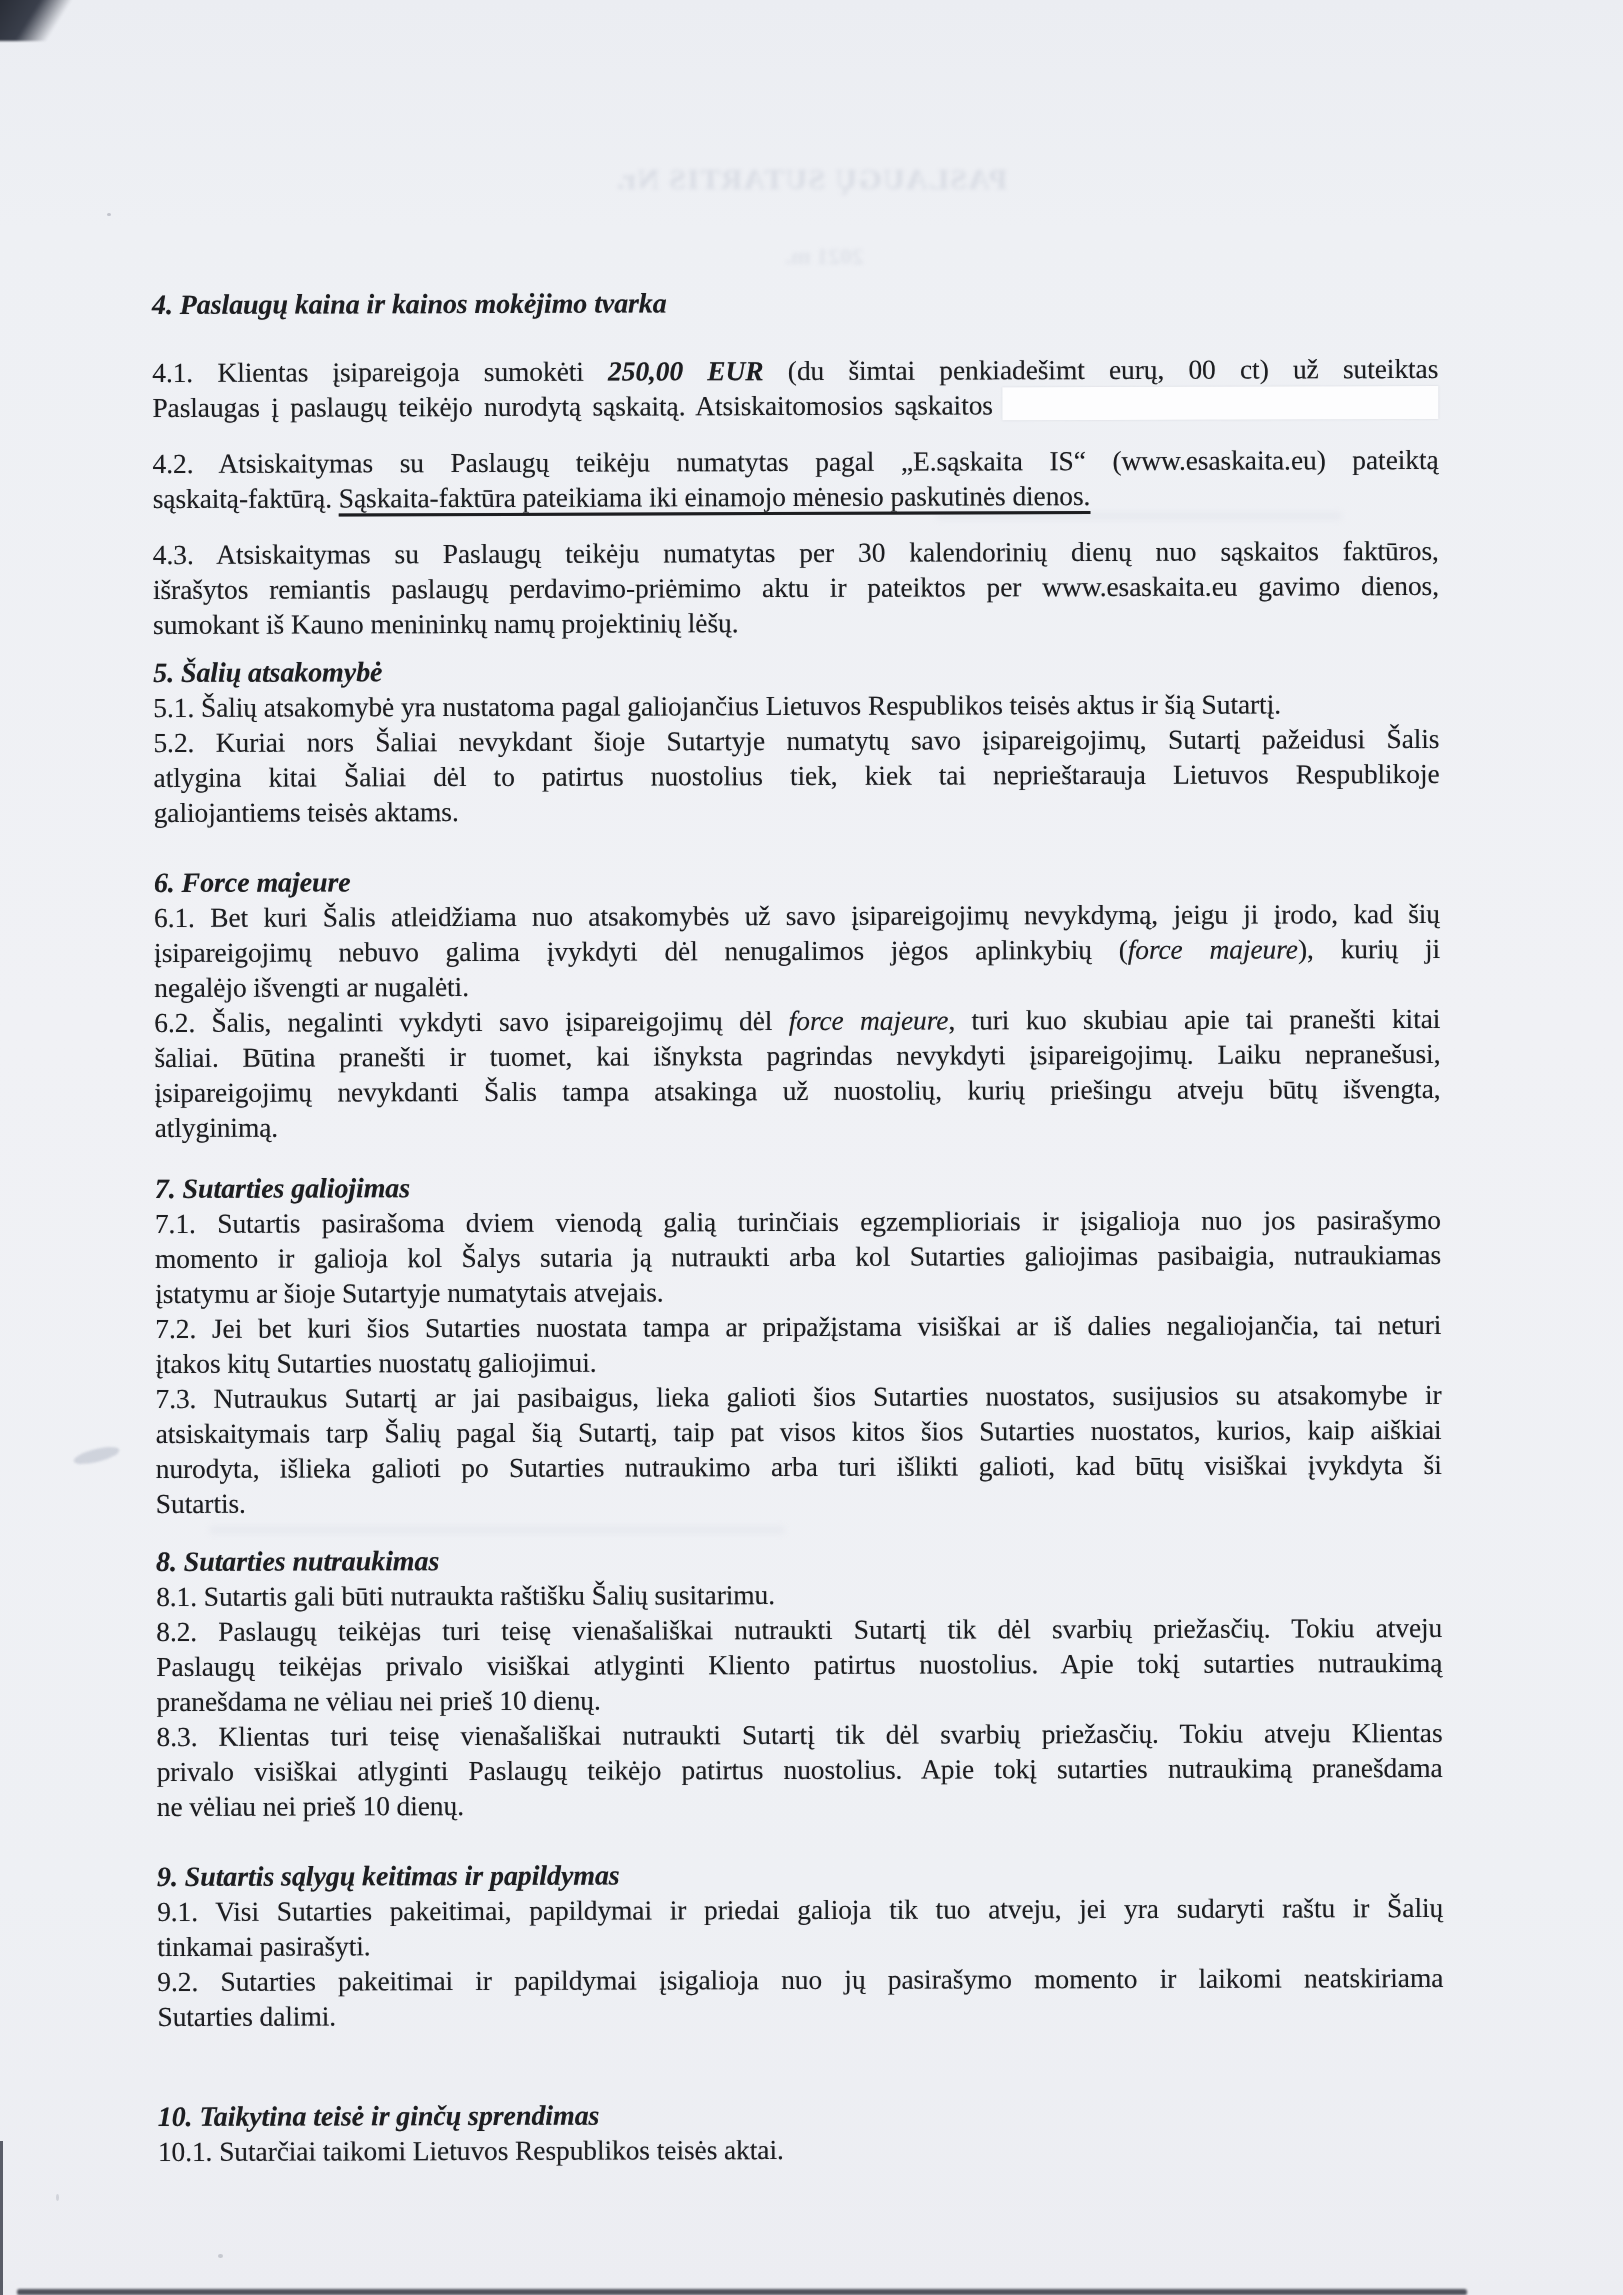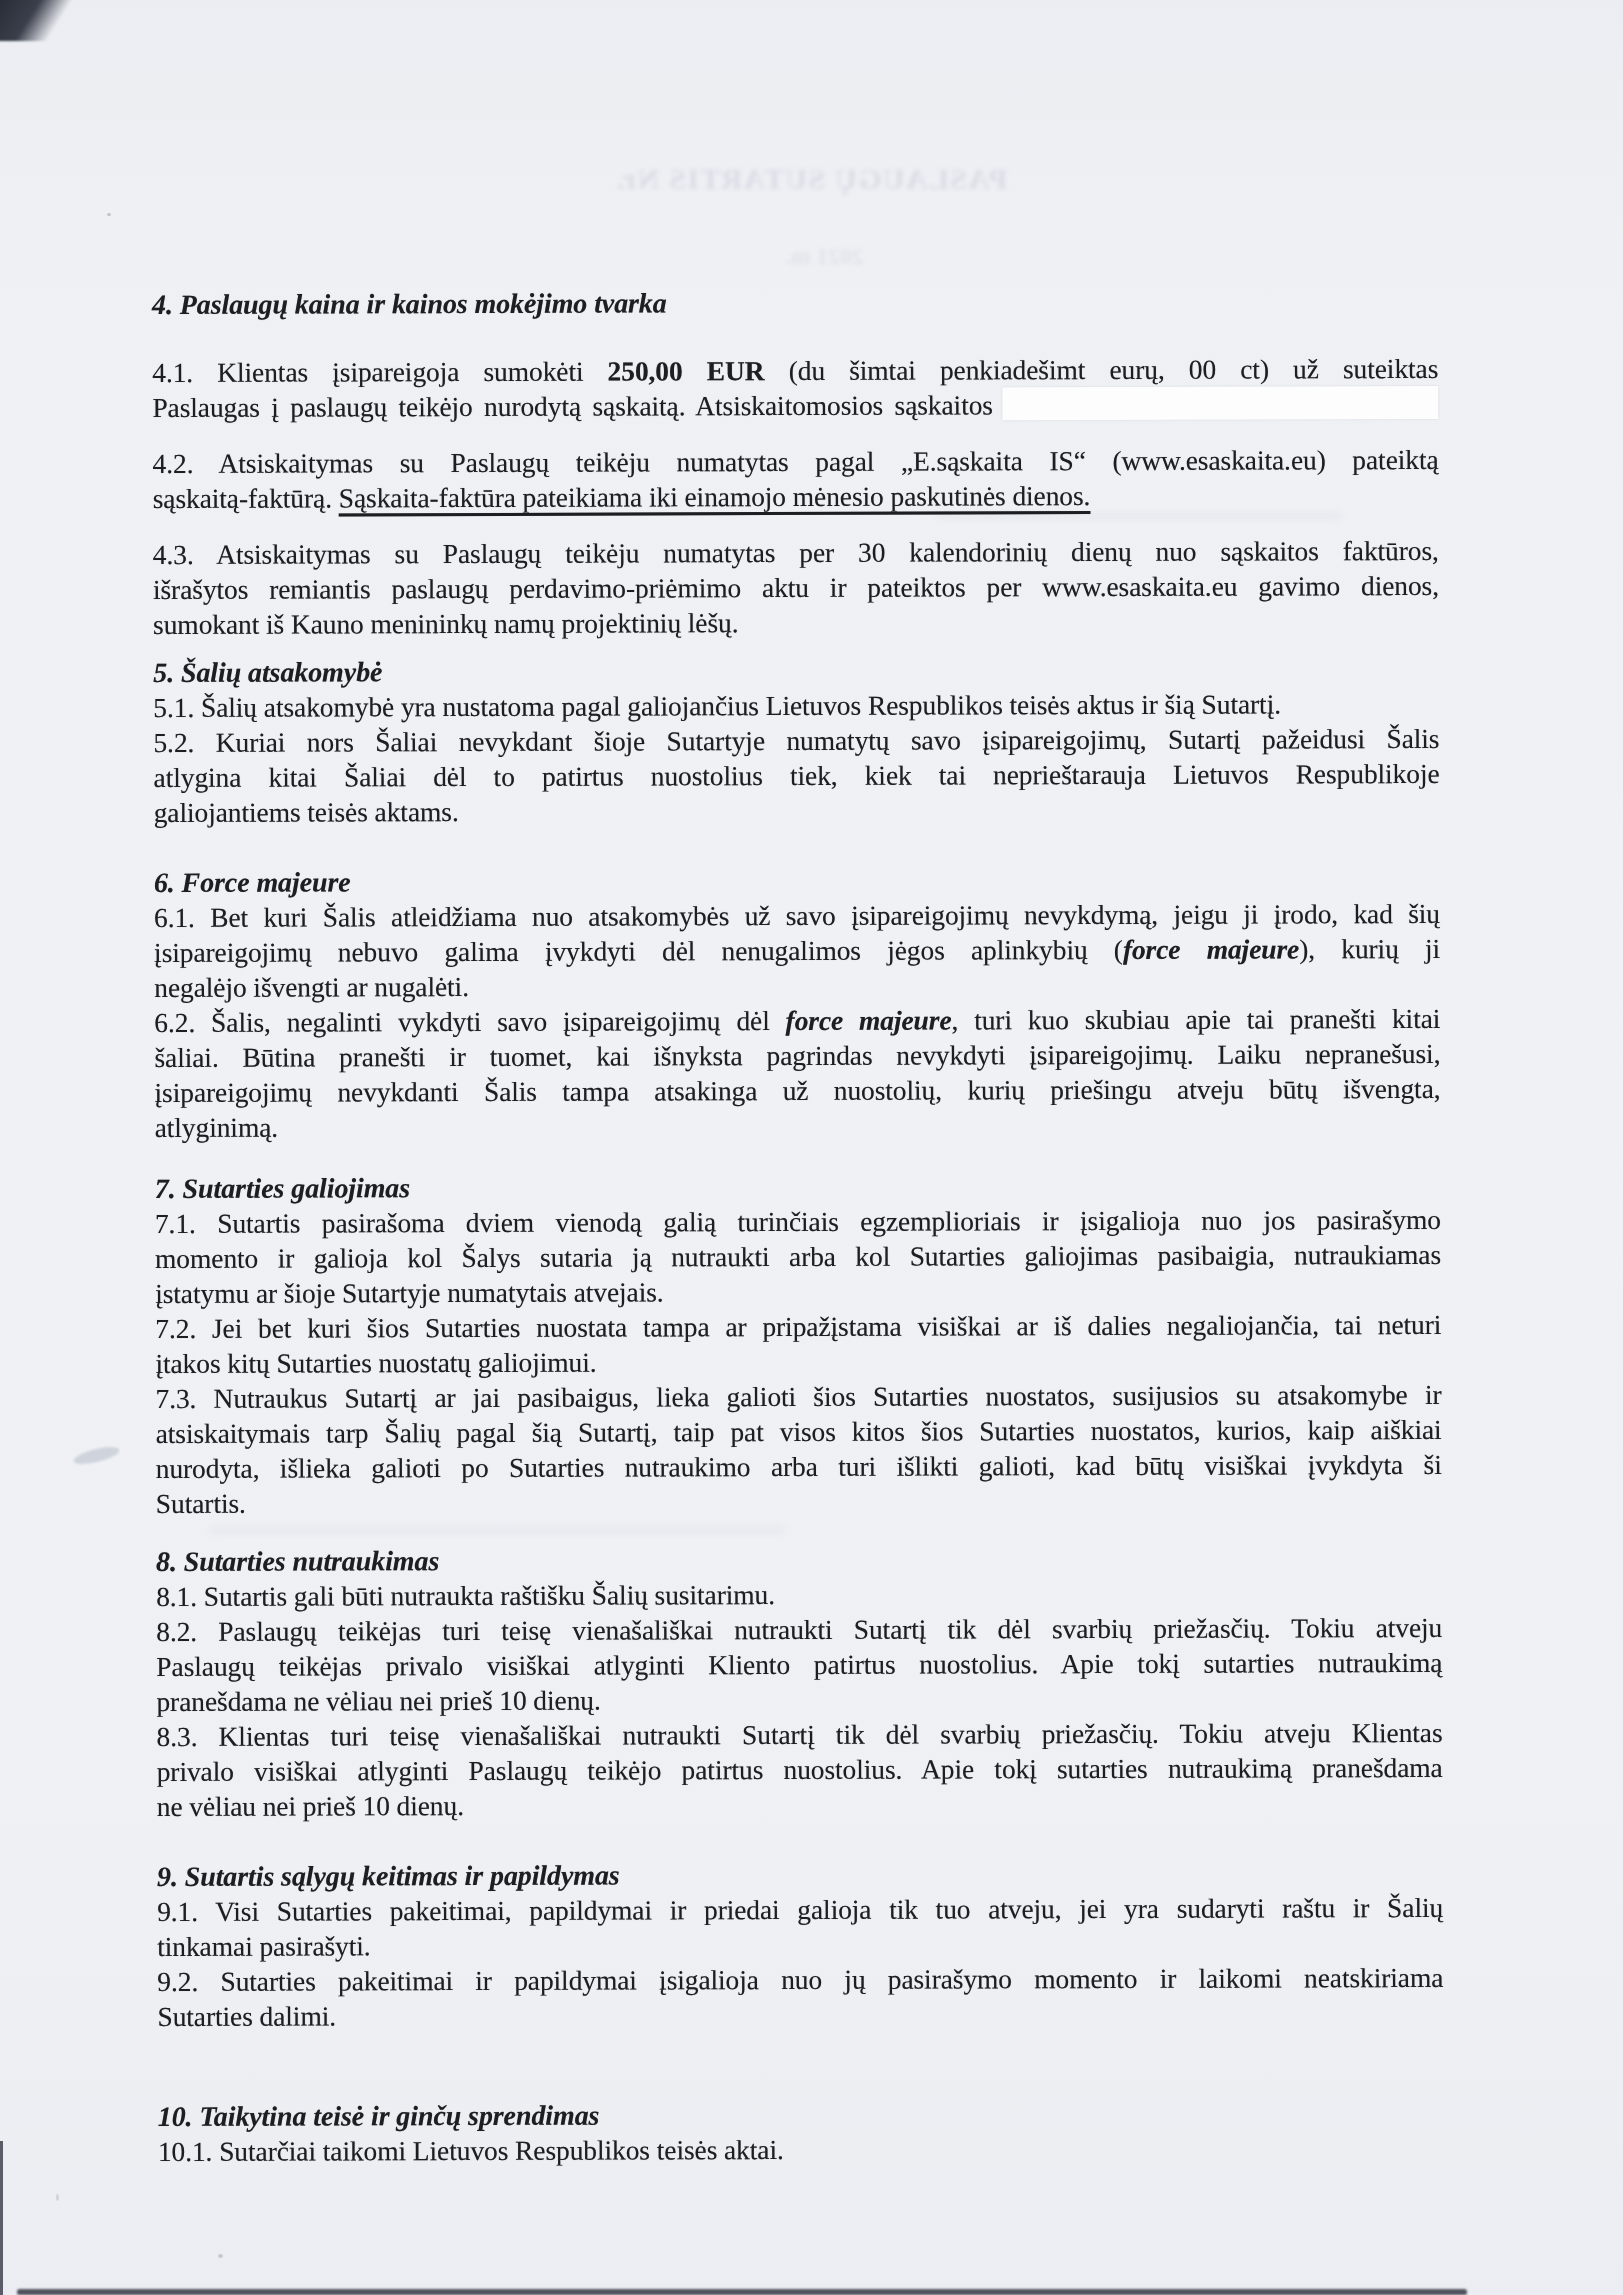--- a/index.html
+++ b/index.html
@@ -47,21 +47,21 @@
     position:absolute;left:152px;top:287px;width:1286px;
     color:var(--ink,#1d1e21);
     font-size:27.5px;line-height:35px;letter-spacing:-0.1px;
     transform:rotate(-0.18deg);transform-origin:left top;
     text-shadow:0 0 0.7px rgba(25,26,30,.45);
   }
   .heading{font-weight:bold;font-style:italic;font-size:28px;}
   .line{min-height:35px;}
   .j{text-align:justify;text-align-last:justify;}
   .last{text-align:left;}
-  b{font-weight:bold;} i{font-style:italic;font-weight:bold;}
+  b{font-weight:bold;font-style:italic;} i{font-style:italic;}
   u{text-decoration:underline;text-decoration-thickness:2.6px;text-underline-offset:5.9px;}
   .redactline{display:flex;align-items:center;}
   .redactline .rtext{white-space:nowrap;word-spacing:4.6px;}
   .redact{
     flex:1;height:33px;margin-left:9.2px;margin-top:-2.6px;
     background:#fdfdfe;box-shadow:0 0 2px rgba(205,208,216,.9);
   }
   
   .para{margin-top:0;}
   #s4 .heading + .para{margin-top:33px;}

